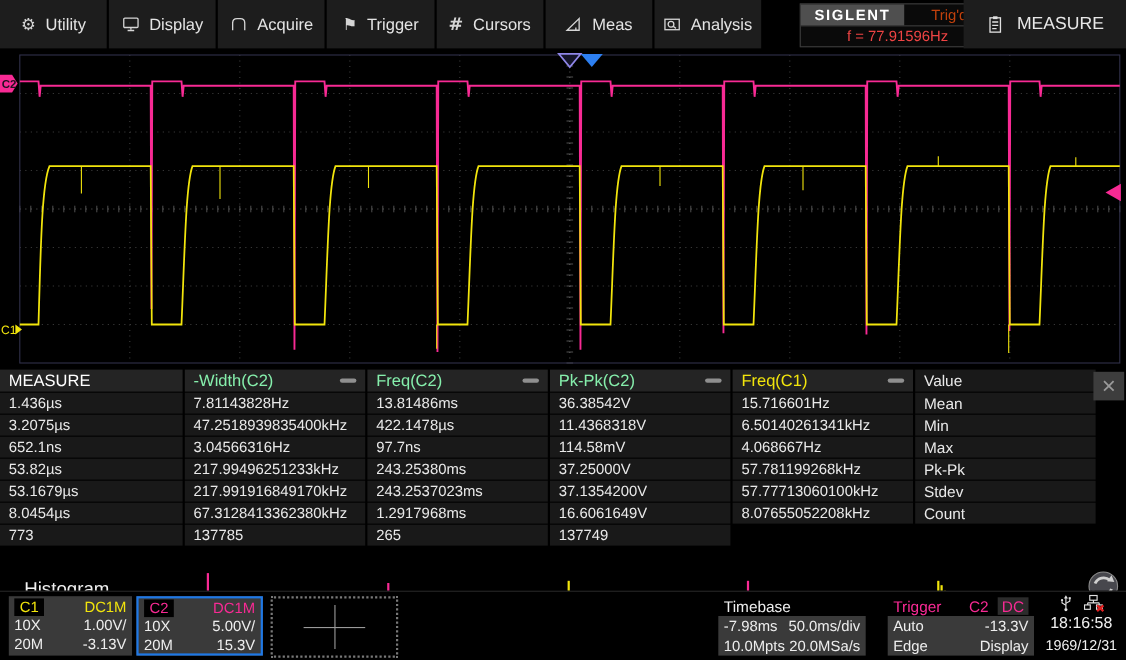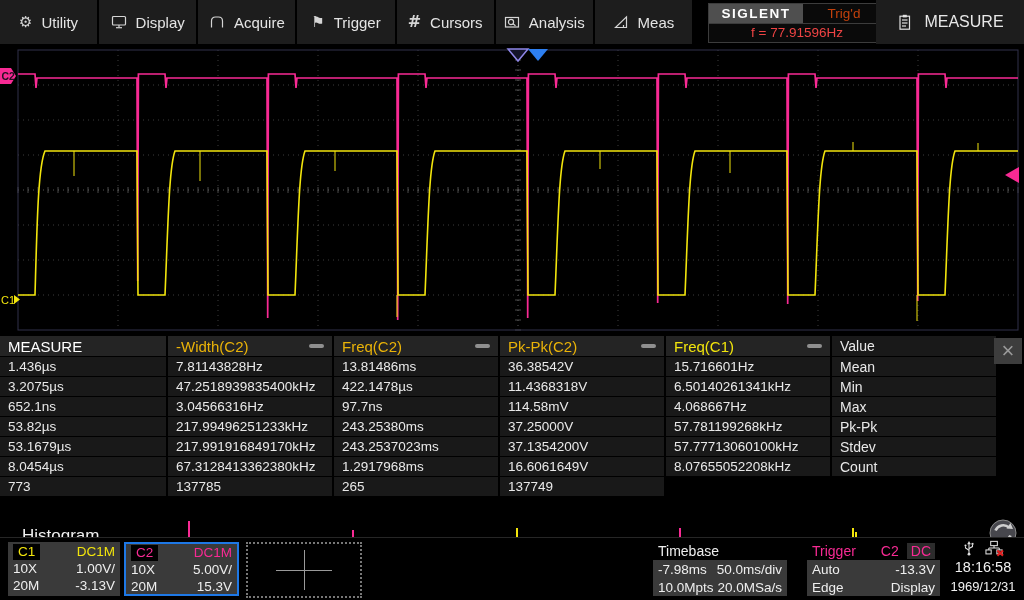--- a/index.html
+++ b/index.html
@@ -7,42 +7,42 @@
   #stage{position:relative;width:1024px;height:600px;background:#000;}
 
   
   .topbar{position:absolute;top:0;left:0;width:1024px;height:46px;background:#000;}
   .menu{position:absolute;left:0;top:0;height:44px;width:692px;display:flex;gap:2px;background:#000;}
   .mitem{flex:1;background:#1d1d1d;display:flex;align-items:center;justify-content:center;gap:9px;
     color:#e4e4e4;font-size:15px;cursor:default;}
   .mi-ic{font-family:"DejaVu Sans",sans-serif;font-size:15px;color:#d5d5d5;line-height:1;}
   .mi-ic.hash{font-weight:bold;font-size:16px;}
   .iconsvg{display:block;}
-  .trigbox{position:absolute;left:708px;top:3px;width:176px;height:38px;border:1px solid #3c3c3c;background:#0a0a0a;}
+  .trigbox{position:absolute;left:727px;top:3px;width:176px;height:38px;border:1px solid #3c3c3c;background:#0a0a0a;}
   .tb-r1{height:19px;display:flex;border-bottom:1px solid #3c3c3c;}
   .brand{background:#4f4f4f;color:#fff;font-weight:bold;letter-spacing:1.5px;font-size:13.5px;
     flex:0 0 94px;text-align:center;line-height:19px;}
   .trigd{flex:1;color:#c2410c;font-size:13.5px;text-align:center;line-height:19px;}
   .tb-r2{height:18px;color:#ef4444;font-size:13.5px;text-align:center;line-height:18px;}
   .panelhead{position:absolute;left:876px;top:0;width:148px;height:44px;background:#1d1d1d;
     display:flex;align-items:center;justify-content:center;gap:12px;color:#e8e8e8;font-size:16px;}
 
   
   #wave{position:absolute;left:0;top:46px;}
 
   
   .mtable{position:absolute;left:0;top:336px;width:996px;display:grid;
     grid-template-columns:166px repeat(5,164px);grid-template-rows:20px repeat(7,19px);
     gap:1px 2px;background:#000;}
   .mc{background:#191919;color:#e9e9e9;font-size:13.5px;display:flex;align-items:center;
     padding:0 8px;white-space:nowrap;overflow:hidden;}
   .m-title{background:#242424;font-size:15px;color:#fff;}
   .m-head{background:#242424;font-size:15px;}
   .m-rowlabel{font-size:14px;}
-  .ch-C2{color:#eab308;}
+  .ch-C2{color:#86efac;}
   .ch-C1{color:#f2e50c;}
   .minus{margin-left:auto;width:15px;height:4px;background:#8f8f8f;border-radius:2px;flex:0 0 15px;}
   .closebtn{position:absolute;left:994px;top:338px;width:28px;height:26px;background:#3d3d3d;
     color:#9a9a9a;font-size:22px;line-height:25px;text-align:center;}
 
   
   .hrow{position:absolute;left:0;top:519px;width:1024px;height:40px;background:#000;border-bottom:1px solid #1e1e1e;}
   .hlabel{position:absolute;left:22px;top:7px;font-size:17px;color:#f0f0f0;}
   #histo{position:absolute;left:0;top:2px;}
   #refresh{position:absolute;left:986px;top:-3px;}
@@ -101,35 +101,35 @@
         <span class="mi-ic">⚑</span>
         <span>Trigger</span>
       </div>
       <div class="mitem">
         <span class="mi-ic hash">#</span>
         <span>Cursors</span>
       </div>
       <div class="mitem">
         <svg class="iconsvg" width="16" height="16" viewBox="0 0 16 16">
           <g stroke="#d5d5d5" stroke-width="1.2" fill="none">
+            <path d="M2.5 13.5 H13.5 V2.8 Z"></path>
+              <path d="M10.5 13.5 L10.5 11"></path>
+          </g>
+        </svg>
+        <span>Meas</span>
+      </div>
+      <div class="mitem">
+        <svg class="iconsvg" width="16" height="16" viewBox="0 0 16 16">
+          <g stroke="#d5d5d5" stroke-width="1.2" fill="none">
             <rect x="1.5" y="3.5" width="13" height="9.5"></rect>
               <circle cx="7" cy="8" r="2.6"></circle>
               <line x1="9" y1="9.8" x2="11.5" y2="11.8"></line>
           </g>
         </svg>
         <span>Analysis</span>
-      </div>
-      <div class="mitem">
-        <svg class="iconsvg" width="16" height="16" viewBox="0 0 16 16">
-          <g stroke="#d5d5d5" stroke-width="1.2" fill="none">
-            <path d="M2.5 13.5 H13.5 V2.8 Z"></path>
-              <path d="M10.5 13.5 L10.5 11"></path>
-          </g>
-        </svg>
-        <span>Meas</span>
       </div>
     </div>
 
     <div class="trigbox">
       <div class="tb-r1">
         <span class="brand">SIGLENT</span>
         <span class="trigd">Trig'd</span>
       </div>
       <div class="tb-r2">f = 77.91596Hz</div>
     </div>

